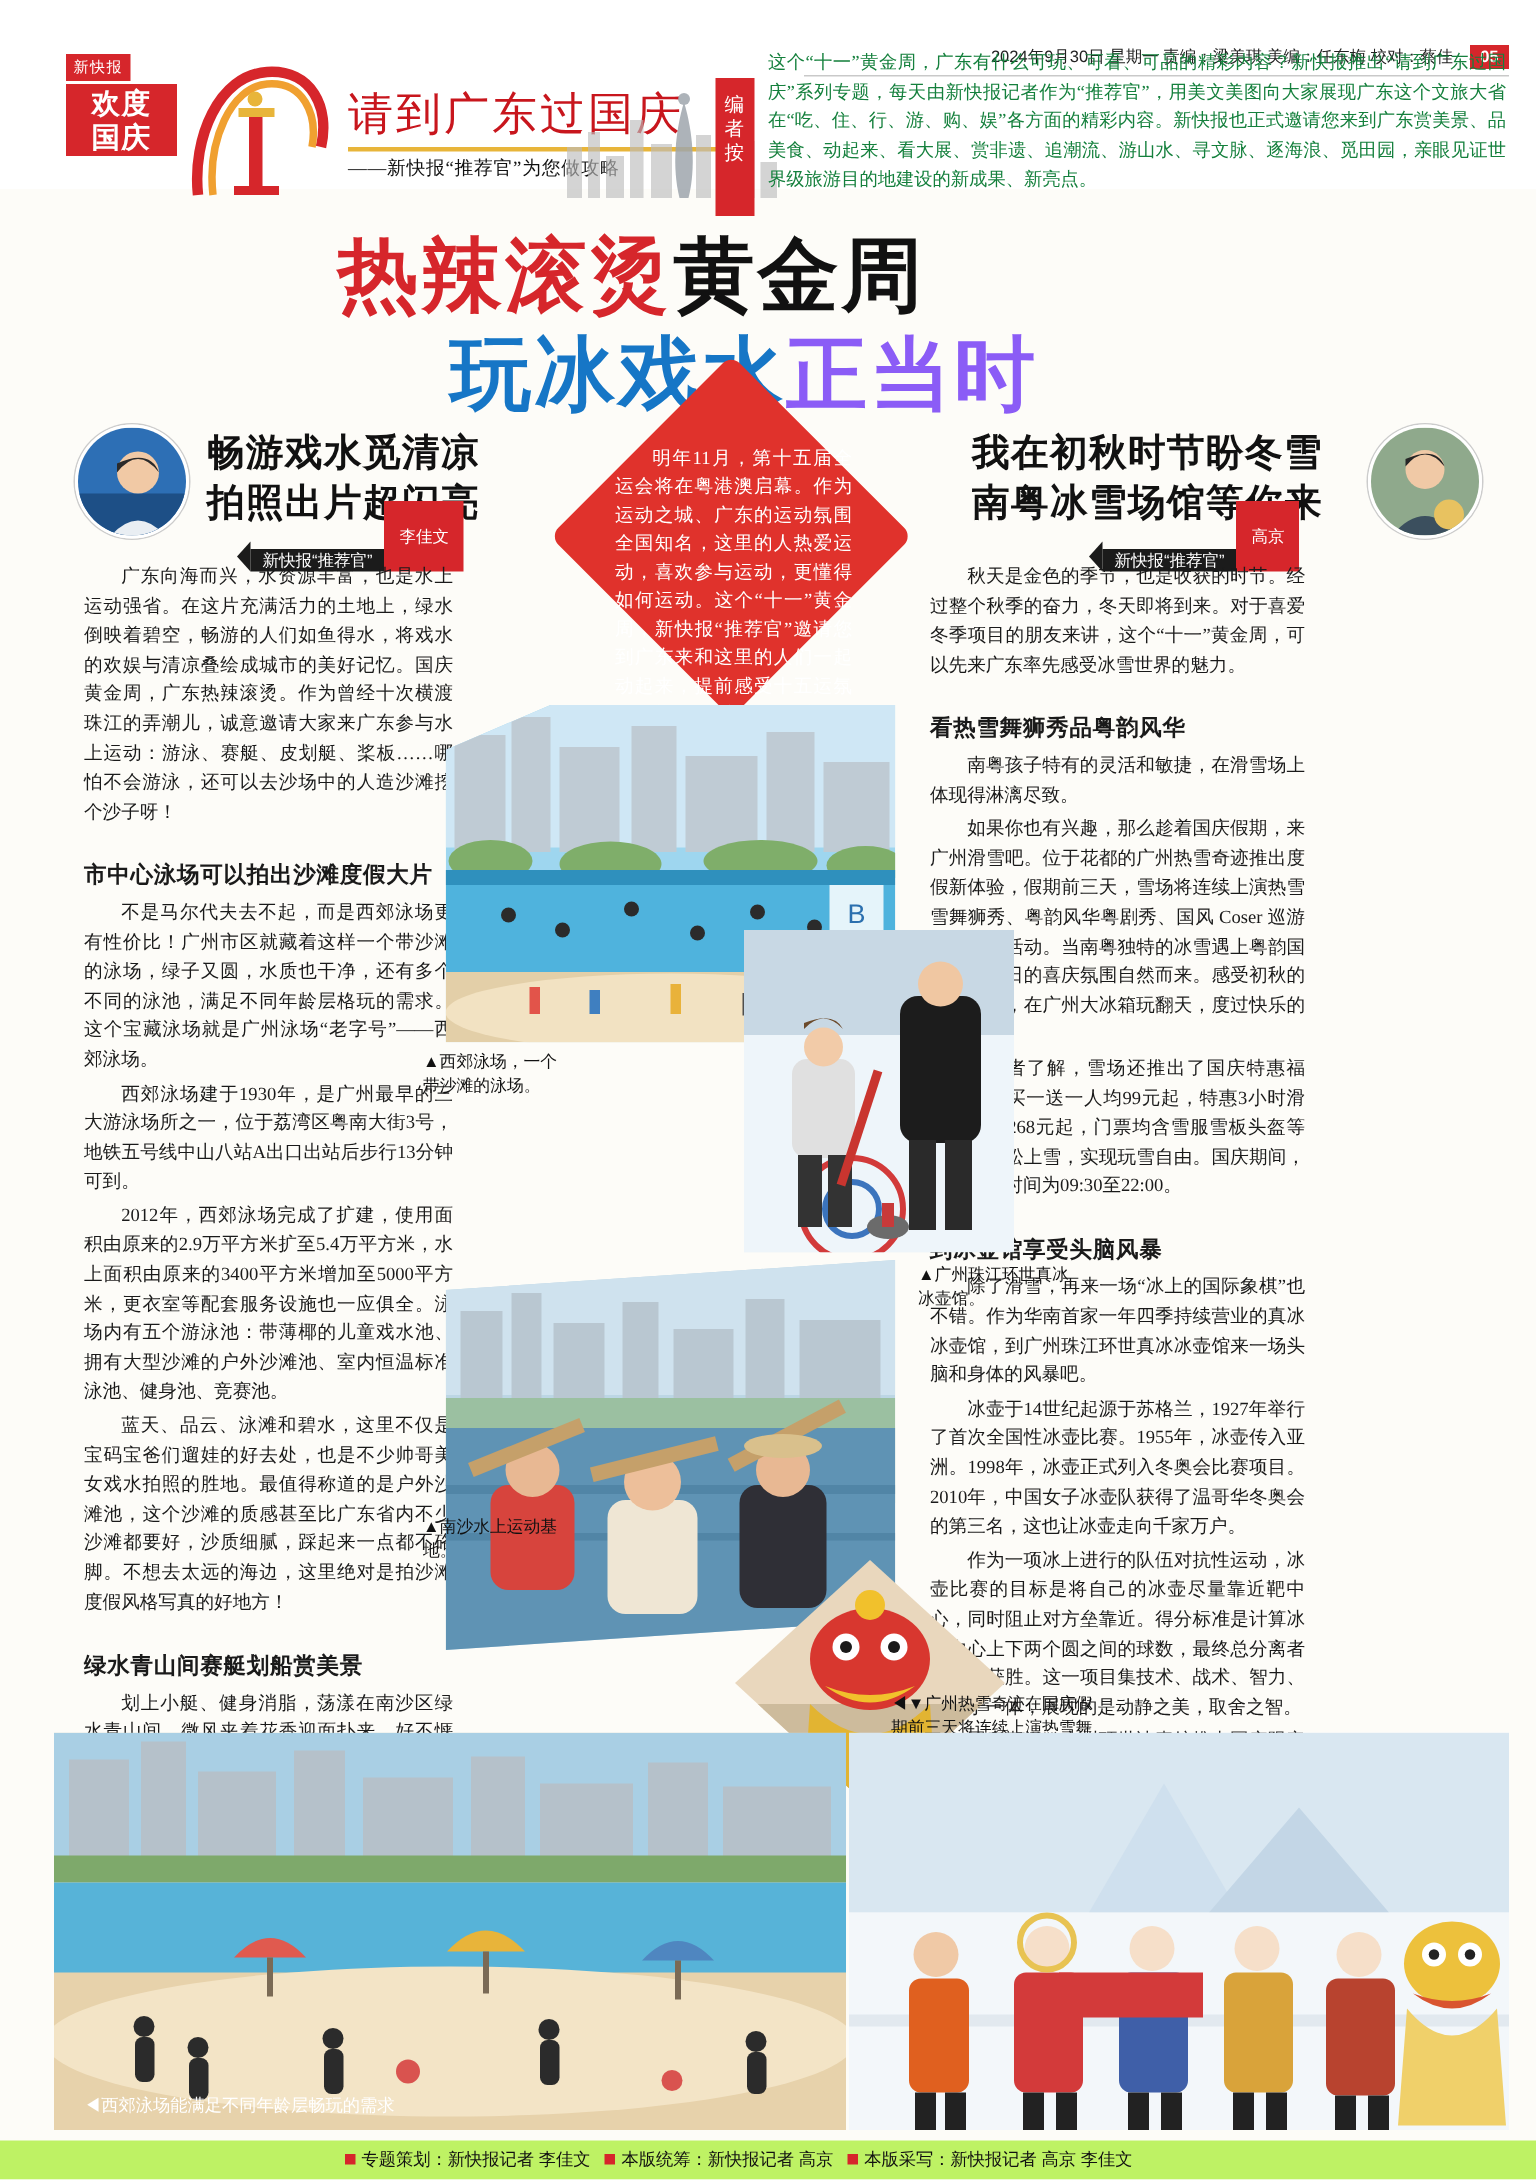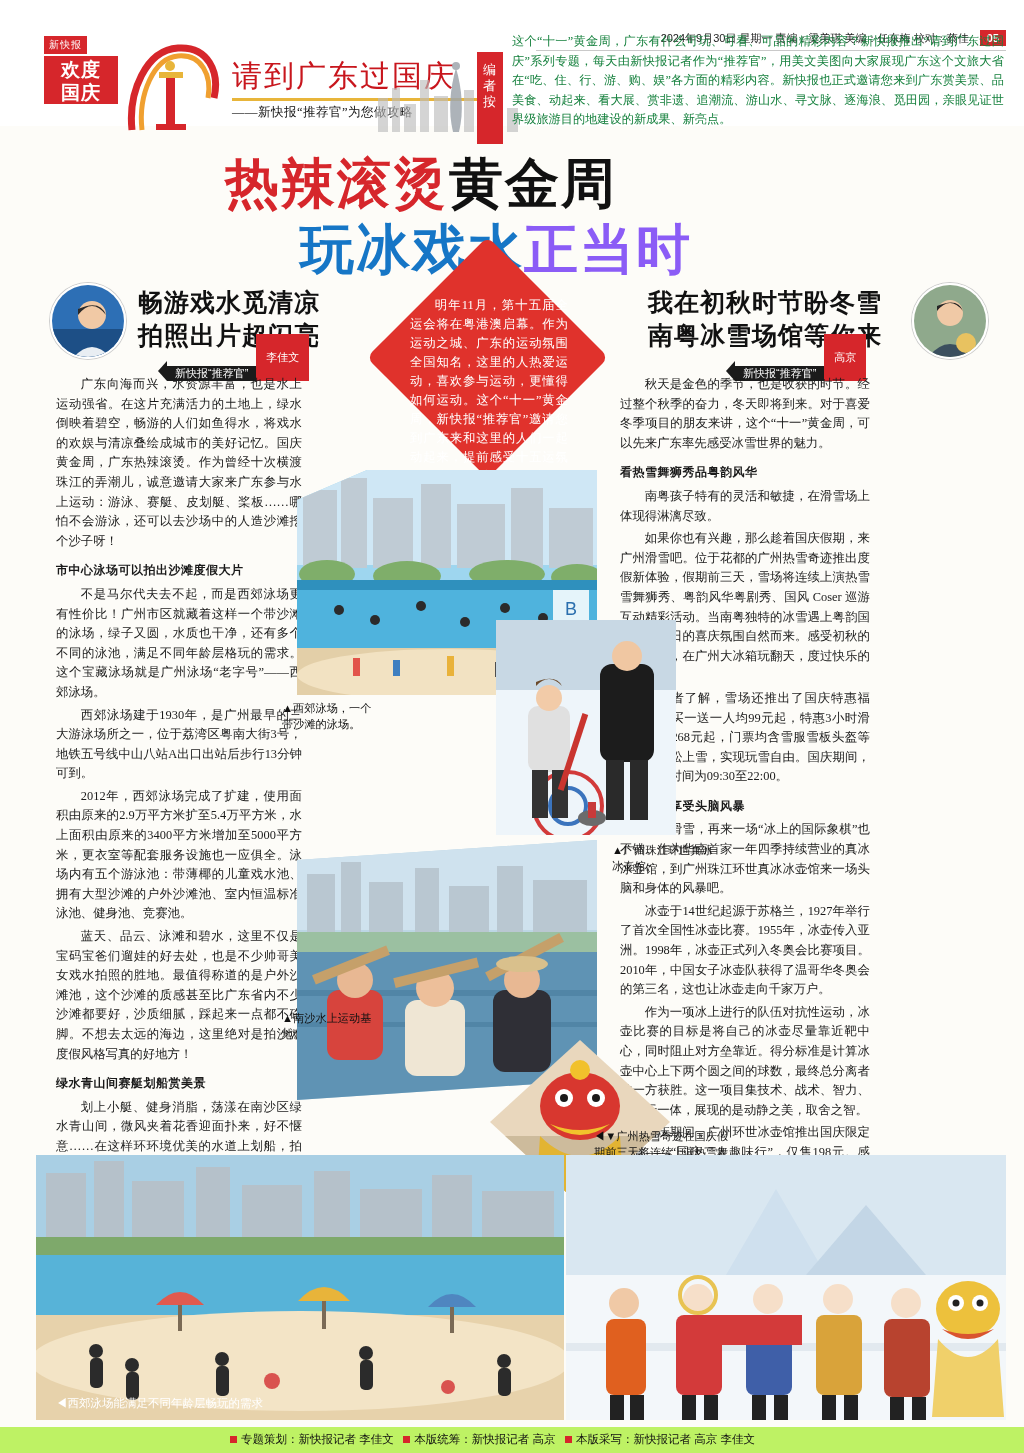--- a/index.html
+++ b/index.html
@@ -46,21 +46,21 @@
   .hl1 .blk{color:#111;}
   .hl2{position:absolute;left:300px;top:74px;font-size:54px;font-weight:bold;letter-spacing:2px;}
   .hl2 .blue{color:#1676c6;}
   .hl2 .blk{color:#8b5cf6;}
 
   
   .col{position:absolute;font-size:12.4px;line-height:19.6px;text-align:justify;color:#1a1a1a;}
   .colA{left:56px;top:375px;width:246px;}
   .colC{left:620px;top:375px;width:250px;}
   p{margin:0 0 3px 0;text-indent:2em;}
-  h3.sub{font-size:12px;font-weight:bold;margin:10px 0 4px 0;text-indent:0;letter-spacing:.5px;}
+  h3.sub{font-size:15px;font-weight:bold;margin:24px 0 4px 0;text-indent:0;letter-spacing:.5px;}
 
   
   .subhead{position:absolute;font-size:25px;font-weight:bold;line-height:33px;letter-spacing:1px;color:#111;}
   .subheadA{left:138px;top:286px;}
   .subheadC{left:648px;top:286px;}
 
   .portrait{position:absolute;width:72px;height:72px;border-radius:50%;overflow:hidden;border:2px solid #fff;
     box-shadow:0 0 0 1px #ccc;}
   .portraitA{left:50px;top:283px;}
   .portraitC{left:912px;top:283px;}

